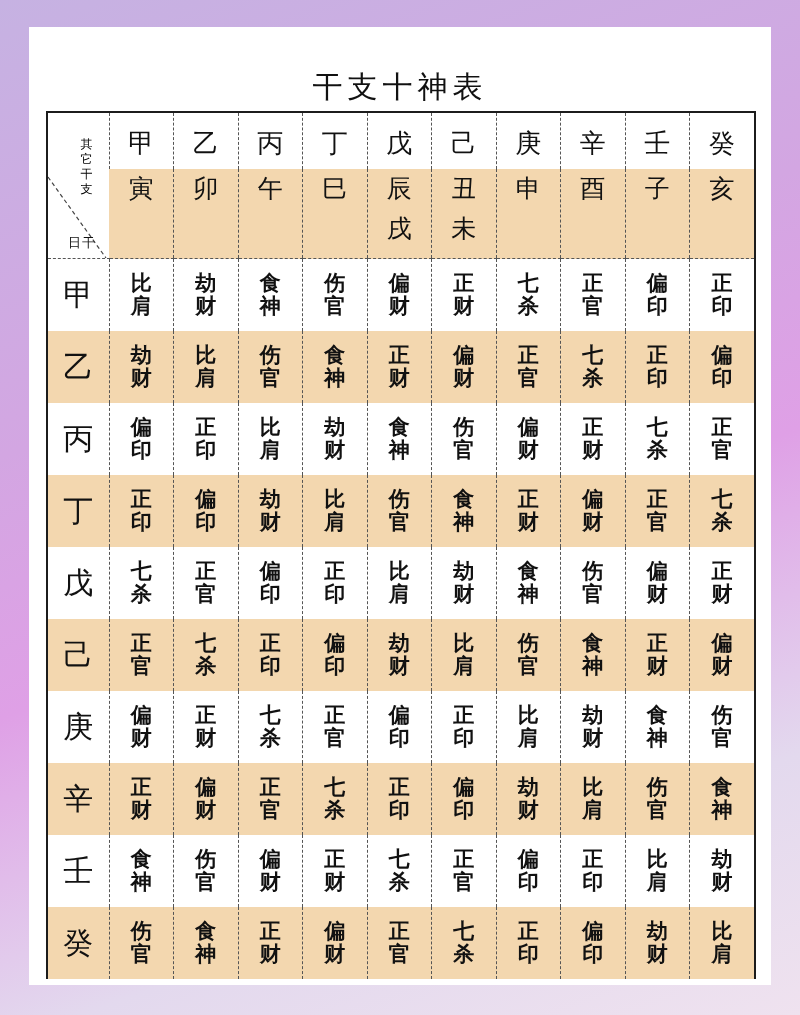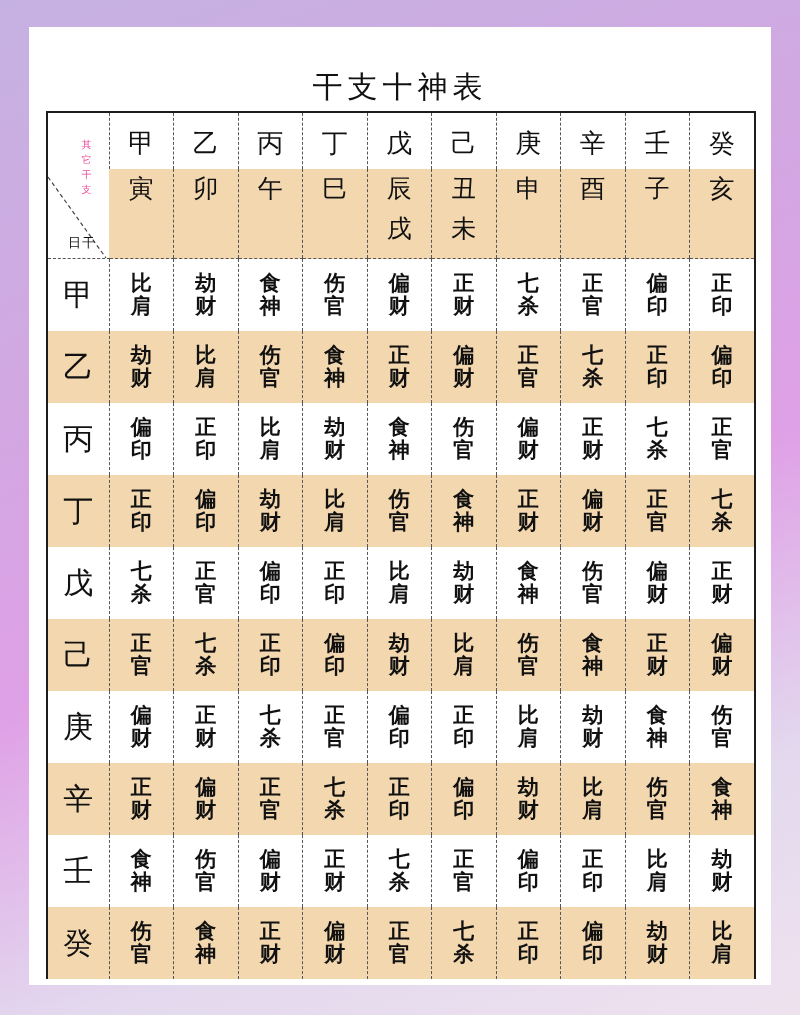--- a/index.html
+++ b/index.html
@@ -84,23 +84,23 @@
     }
     .corner-cell {
       position: relative;
       height: 145px;
     }
     .corner-top {
       position: absolute;
       right: 14px;
       top: 24px;
       width: 16px;
-      font-size: 10px;
+      font-size: 12px;
       line-height: 15px;
-      color: #ec4899;
+      color: #000000;
       word-break: break-all;
     }
     .corner-bottom-label {
       position: absolute;
       left: 20px;
       bottom: 6px;
       font-size: 13px;
       color: #111;
       letter-spacing: 1px;
     }

